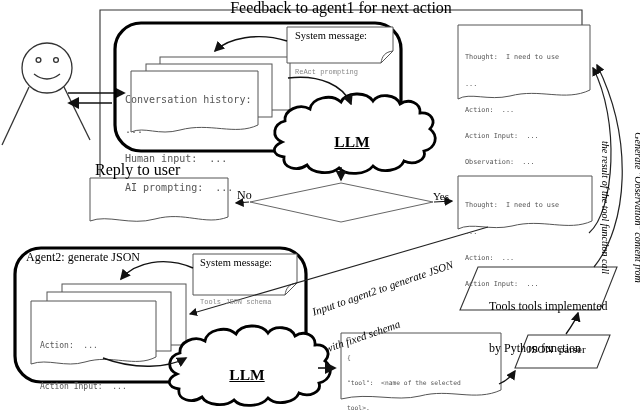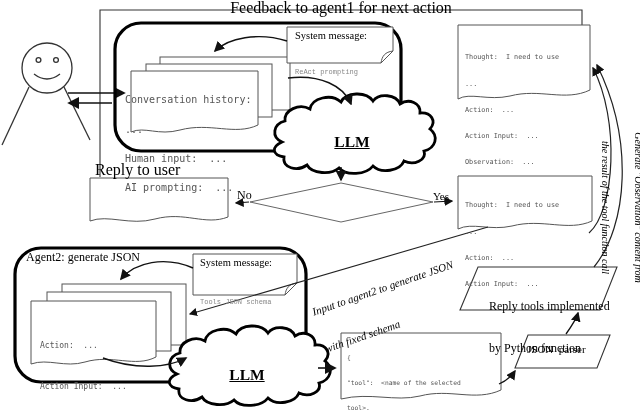--- a/index.html
+++ b/index.html
@@ -173,19 +173,19 @@
   <span class="docline">{</span>
   <span class="docline">"tool":  &lt;name of the selected</span>
   <span class="docline">tool&gt;,</span>
   
   
   
   
 </div>
 
 <div class="t serif" style="left:489px;top:271px;font-size:12px;line-height:14px;">
-  <span class="docline">Reply tools implemented</span>
+  <span class="docline">Tools tools implemented</span>
   <span class="docline">by Python function</span>
 </div>
 
 <div class="t serif" style="left:527px;top:343px;font-size:11px;">JSON  parser</div>
 
 </div>
 
 </body></html>

